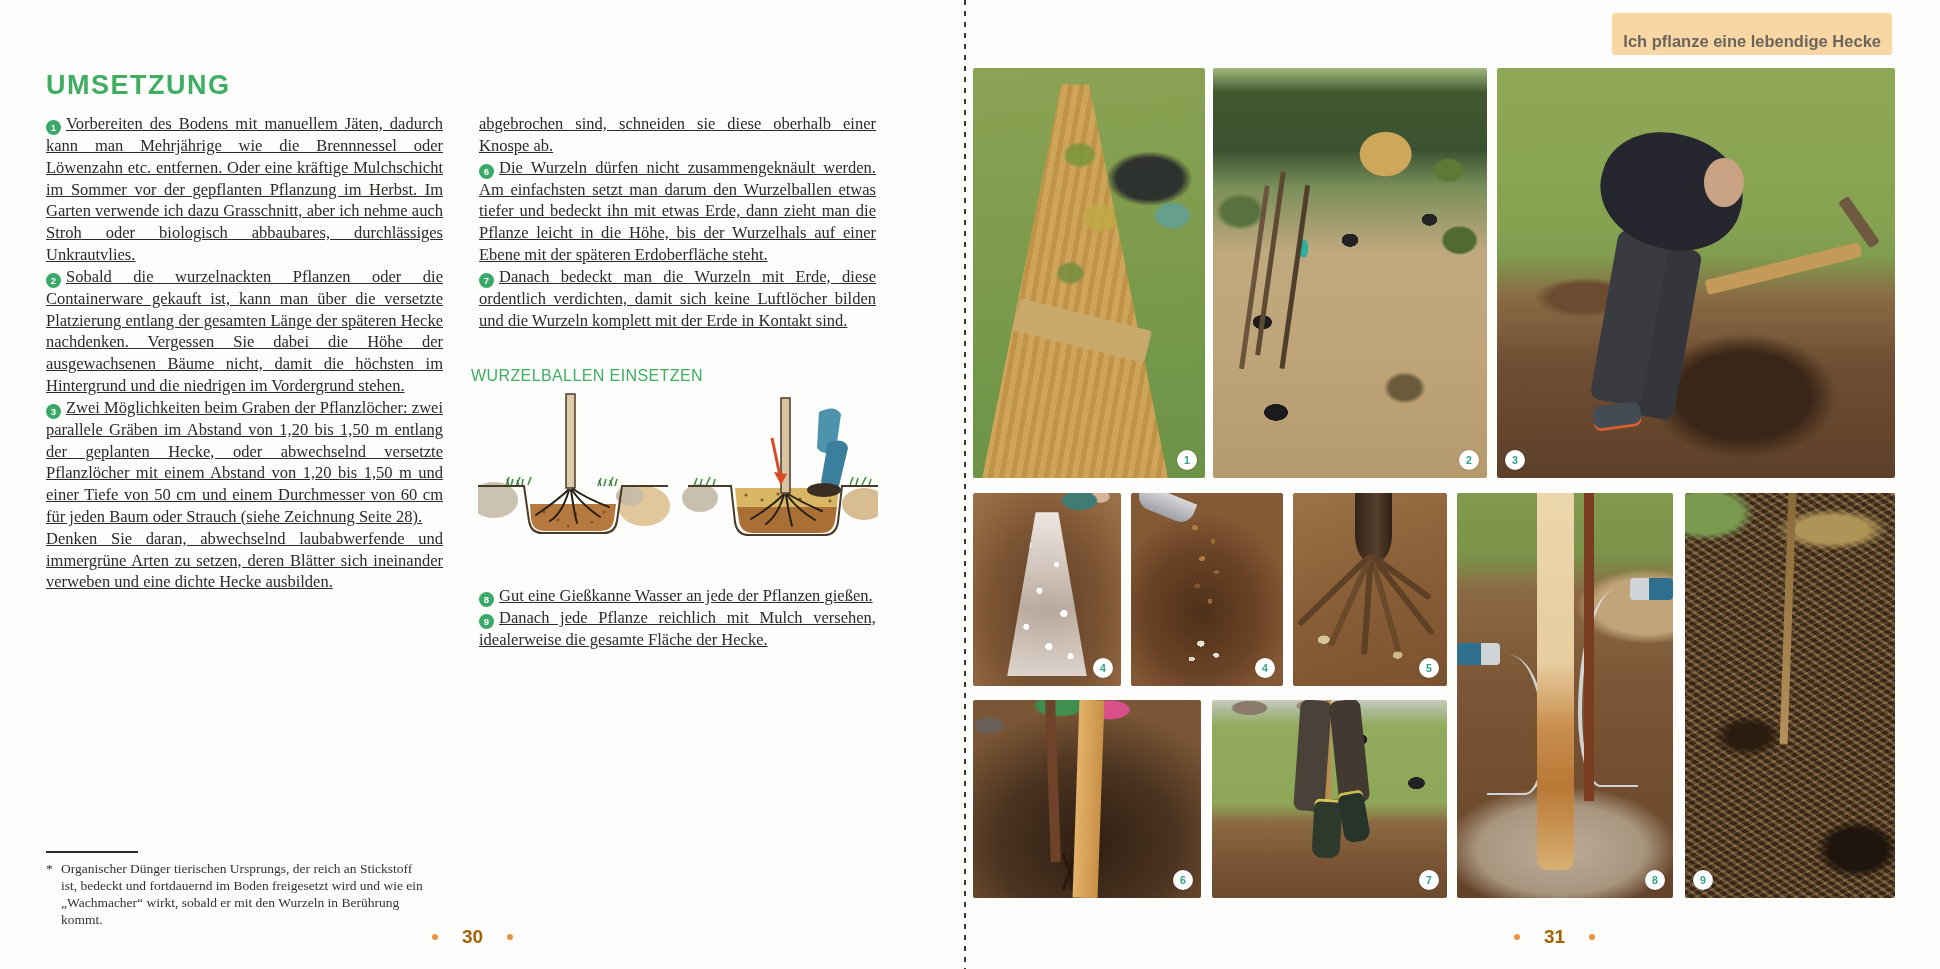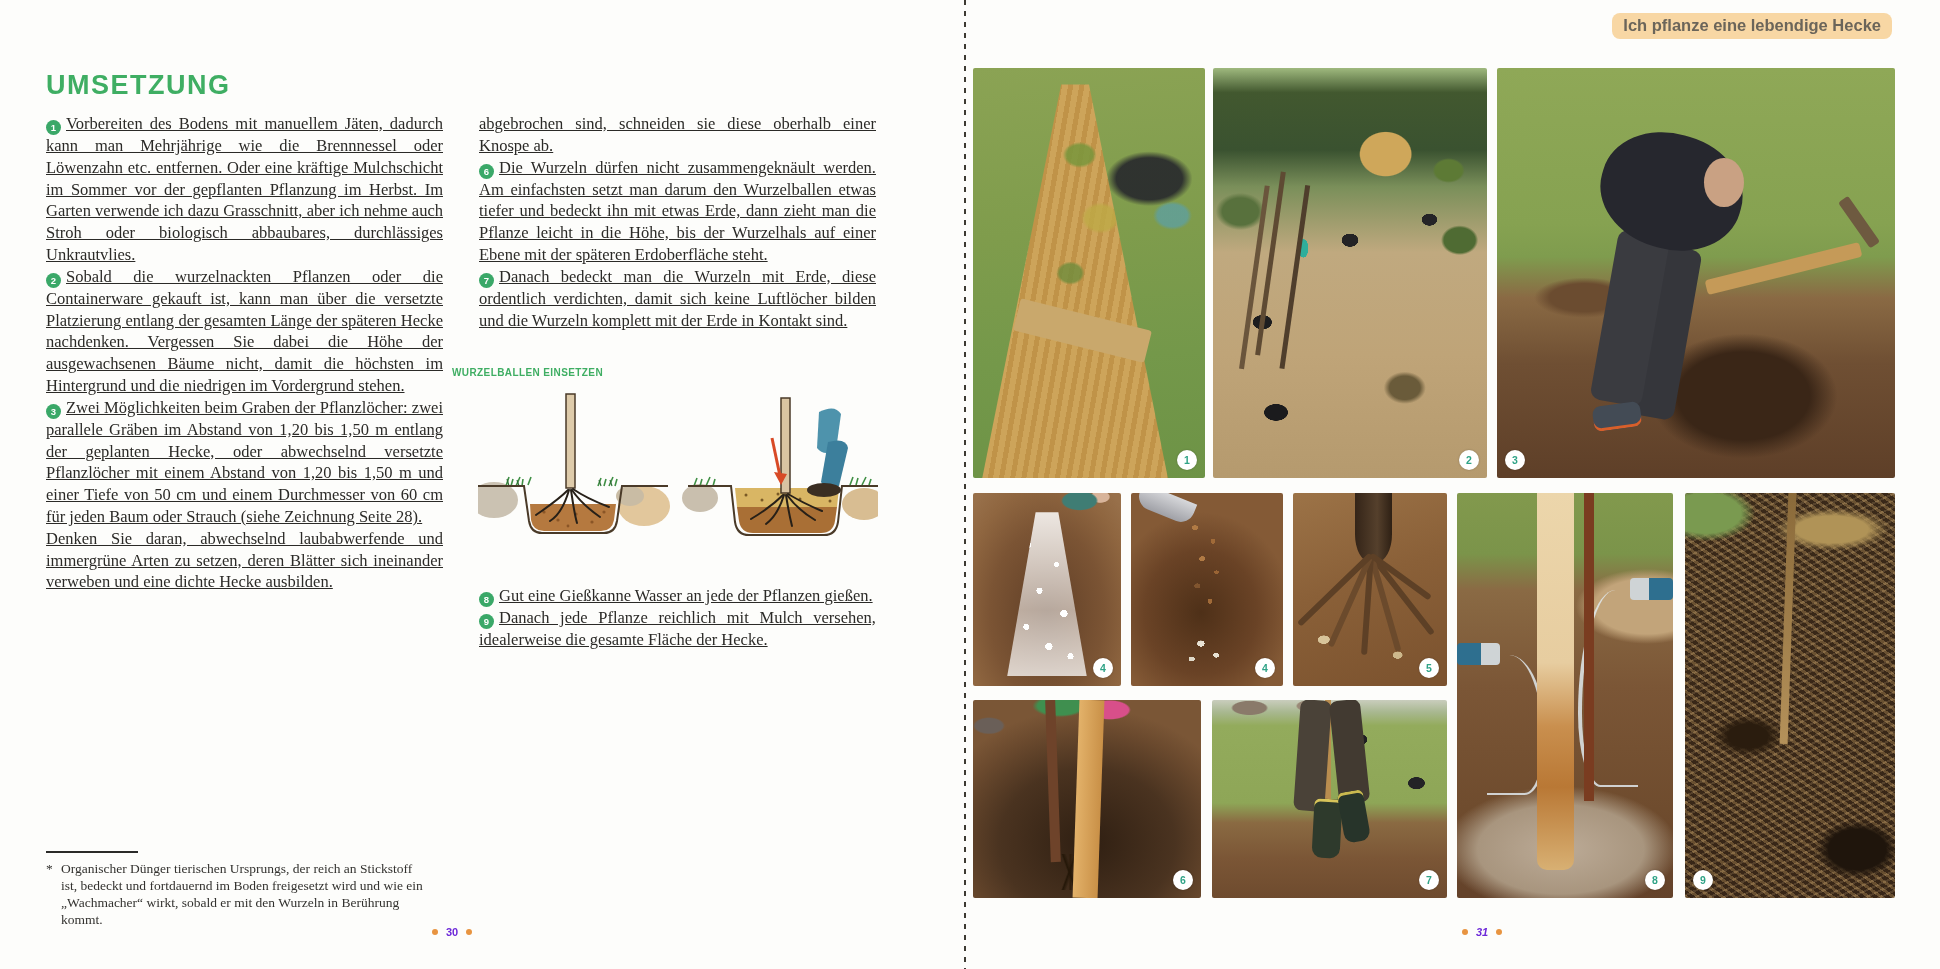--- a/index.html
+++ b/index.html
@@ -24,49 +24,49 @@
   .para{margin:0;}
   .stepnum{
     display:inline-flex;align-items:center;justify-content:center;
     width:15px;height:15px;border-radius:50%;
     background:#3aa868;color:#ffffff;
     font-family:"Liberation Sans","DejaVu Sans",sans-serif;
     font-size:9.5px;font-weight:bold;line-height:15px;
     margin-right:5px;vertical-align:-2px;
   }
   .subheading{
-    left:452px;top:367px;
-    font-family:"Liberation Sans","DejaVu Sans",sans-serif;
-    font-weight:bold;font-size:10px;letter-spacing:.4px;color:#3fae63;
+    left:471px;top:367px;
+    font-family:"Liberation Sans","DejaVu Sans",sans-serif;
+    font-weight:normal;font-size:16px;letter-spacing:.4px;color:#3fae63;
   }
   .illustration{left:478px;top:390px;width:400px;height:178px;}
   .footnote-rule{left:46px;top:851px;width:92px;border-top:2px solid #2a2a28;}
   .footnote{
     left:46px;top:860px;width:382px;display:flex;
     font-size:13.5px;line-height:17px;text-align:left;color:#33322f;
   }
   .footnote .fn-marker{width:15px;flex:0 0 15px;}
   .pagenum{
     font-family:"Liberation Sans","DejaVu Sans",sans-serif;
-    font-weight:bold;font-size:11px;color:#6d28d9;
-    display:flex;align-items:center;gap:8px;
+    font-weight:bold;font-size:19px;color:#a16207;
+    display:flex;align-items:center;gap:24px;
   }
   .pagenum .dot{width:6px;height:6px;border-radius:50%;background:#e89440;display:inline-block;}
   .pagenum-left{left:432px;top:926px;}
-  .pagenum-right{left:1462px;top:926px;font-style:italic;}
+  .pagenum-right{left:1514px;top:926px;}
   
   .divider{
     left:964px;top:0;width:2px;height:969px;
     background:repeating-linear-gradient(180deg,#3d3a32 0 5px,rgba(0,0,0,0) 5px 11px);
   }
   
   .chapter-tab{
     right:48px;top:13px;
-    background:#f8d7a4;color:#6b655a;border-radius:8px;
-    padding:3px 11px 4px 11px;
+    background:#f8d7a4;color:#6b655a;border-radius:3px;
+    padding:19px 11px 4px 11px;
     font-family:"Liberation Sans","DejaVu Sans",sans-serif;
     font-weight:bold;font-size:16.5px;
   }
   
   .photo{position:absolute;overflow:hidden;border-radius:2px;}
   .photo .shape{position:absolute;}
   .photo-badge{
     position:absolute;bottom:8px;right:8px;
     width:20px;height:20px;border-radius:50%;background:#ffffff;
     display:flex;align-items:center;justify-content:center;

